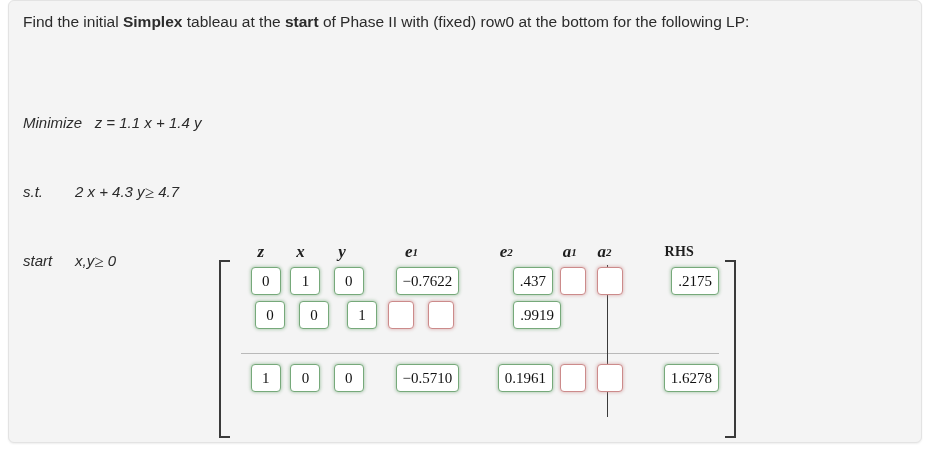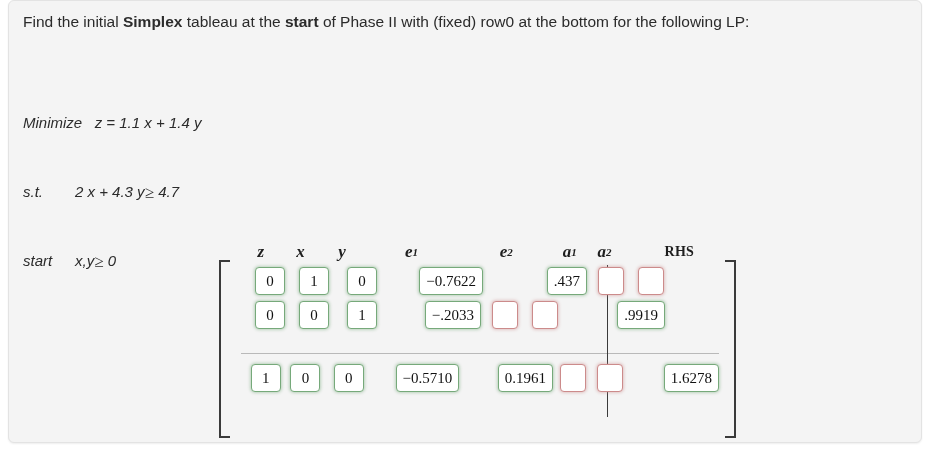--- a/index.html
+++ b/index.html
@@ -228,33 +228,33 @@
             <div class="cell c-e2">
               <div class="box">.437</div>
             </div>
             <div class="cell c-a1">
               <div class="box red empty"></div>
             </div>
             <div class="cell c-a2">
               <div class="box red empty"></div>
             </div>
             <div class="cell c-gap"></div>
+            <div class="cell c-rhs">
+              <div class="box">.2175</div>
+            </div>
           </div>
           <div class="data-row">
             <div class="cell c-z">
               <div class="box narrow">0</div>
             </div>
             <div class="cell c-x">
               <div class="box narrow">0</div>
             </div>
             <div class="cell c-y">
               <div class="box narrow">1</div>
-            </div>
-            <div class="cell c-e2">
-              <div class="box">−.2033</div>
             </div>
             <div class="cell c-a1">
               <div class="box red empty"></div>
             </div>
             <div class="cell c-a2">
               <div class="box red empty"></div>
             </div>
             <div class="cell c-gap"></div>
             <div class="cell c-rhs">
               <div class="box">.9919</div>

